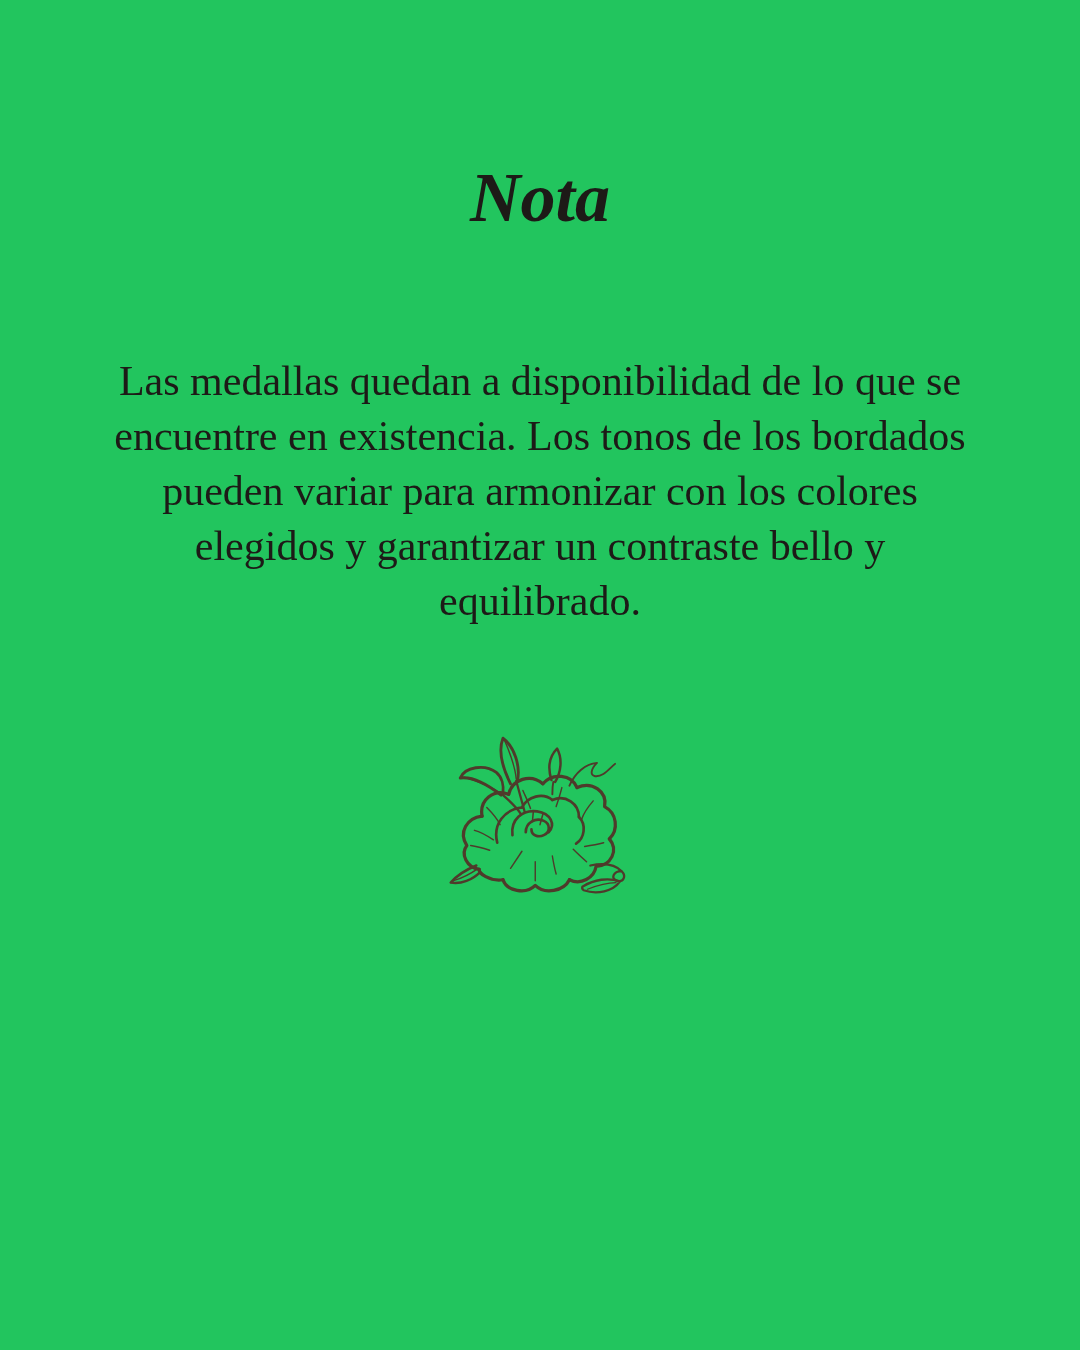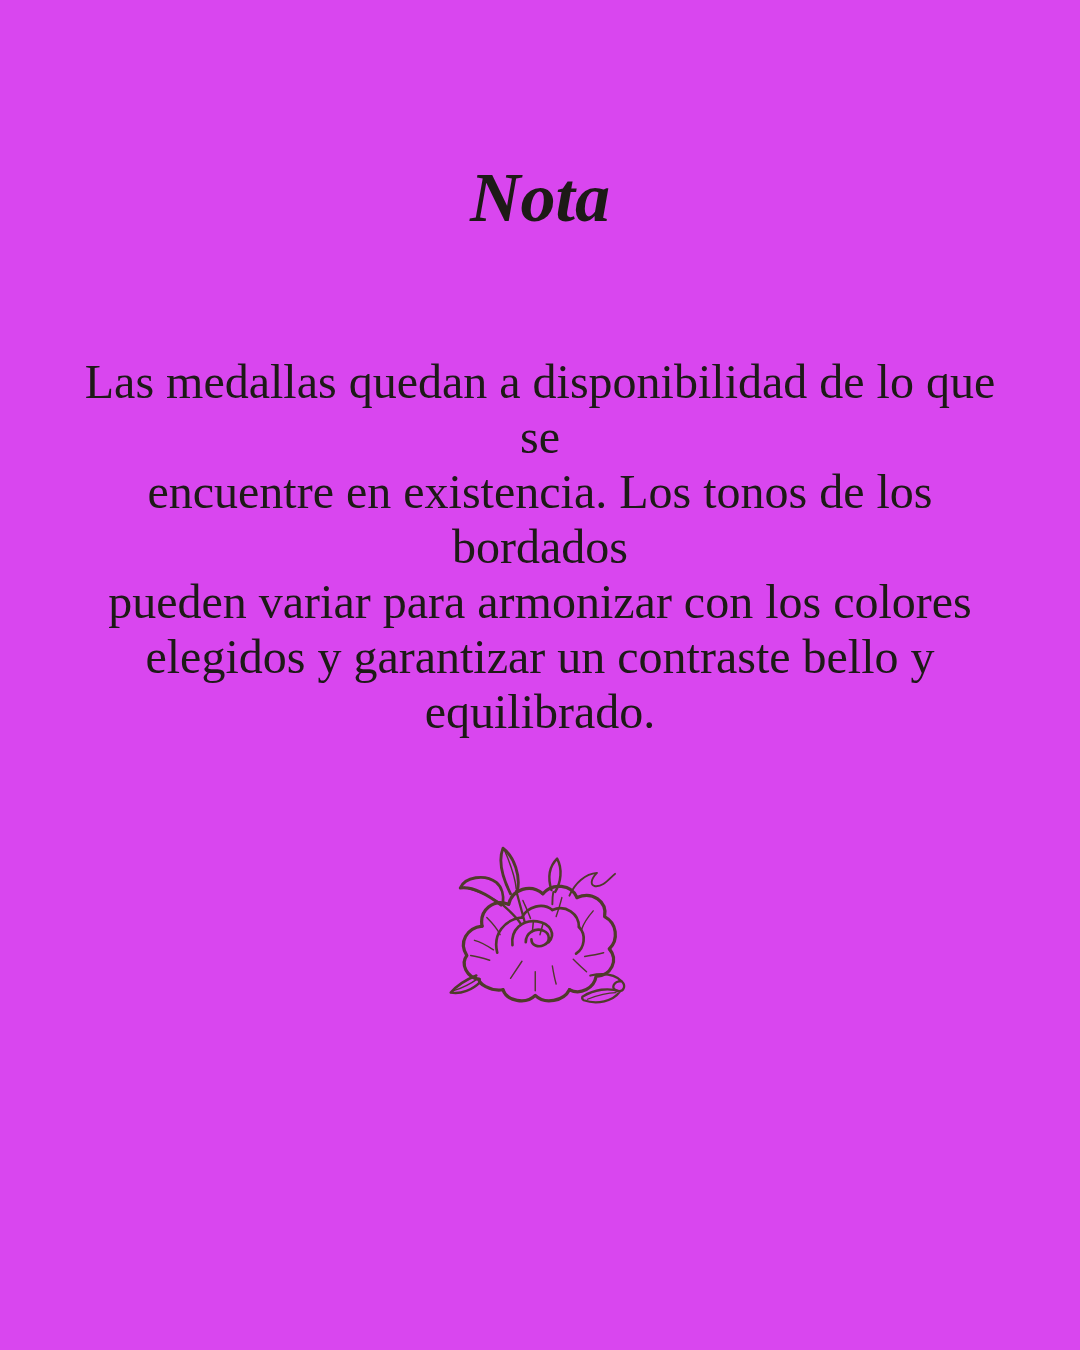--- a/index.html
+++ b/index.html
@@ -1,36 +1,36 @@
 <!DOCTYPE html>
 <html><head>
 <meta charset="utf-8">
 <style>
   html, body { margin: 0; padding: 0; }
   .page {
     width: 1080px;
     height: 1350px;
-    background: #d946ef;
+    background: #22c55e;
     font-family: "Liberation Serif", serif;
     color: #1d1a17;
     text-align: center;
     overflow: hidden;
     box-sizing: border-box;
     padding-top: 163px;
     position: relative;
   }
   .title {
     font-size: 70px;
     line-height: 70px;
     font-weight: 700;
     font-style: italic;
     margin: 0;
   }
   .body {
-    font-size: 48px;
+    font-size: 42px;
     line-height: 55px;
     margin: 8px auto;
     width: 920px;
     white-space: pre-line; 
   }
   .body.p1 { margin-top: 121px; }
   .body.p2 { margin-top: 47px; }
   .flower {
     margin-top: 94px;
     display: flex;

